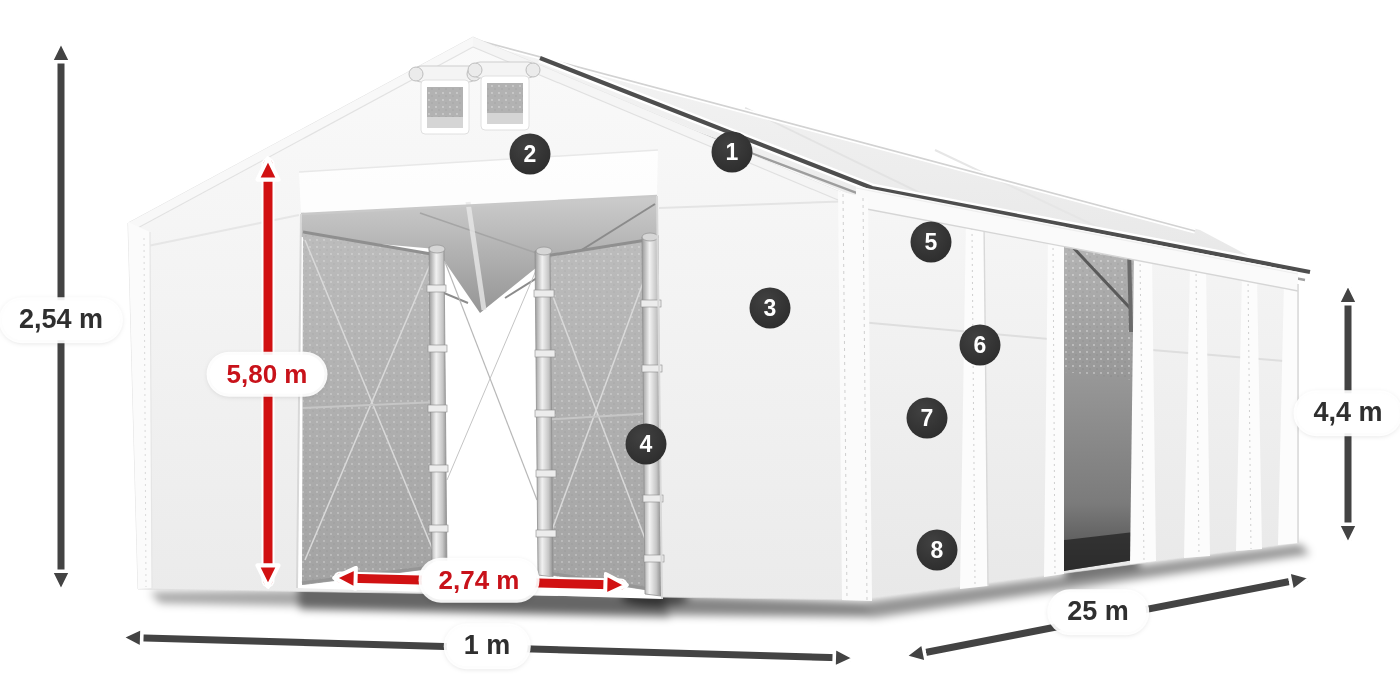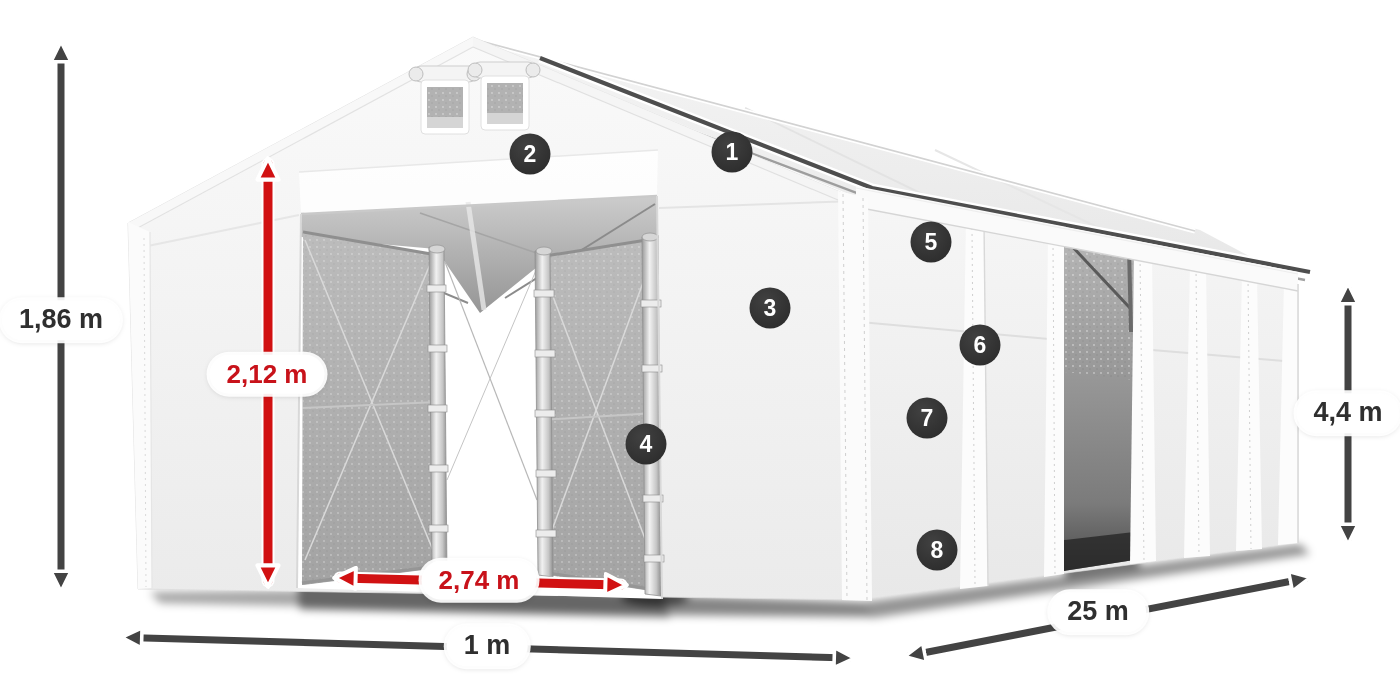--- a/index.html
+++ b/index.html
@@ -259,22 +259,22 @@
       <line x1="1348" y1="289" x2="1348" y2="539" stroke="#434343" stroke-width="7" marker-start="url(#mDark)" marker-end="url(#mDark)"></line>
 
       <line x1="268" y1="164" x2="268" y2="581" stroke="#ffffff" stroke-width="13"></line>
       <line x1="268" y1="164" x2="268" y2="581" stroke="#d11112" stroke-width="9" marker-start="url(#mRed)" marker-end="url(#mRed)"></line>
 
       <line x1="340" y1="578" x2="621" y2="585" stroke="#ffffff" stroke-width="13"></line>
       <line x1="340" y1="578" x2="621" y2="585" stroke="#d11112" stroke-width="9" marker-start="url(#mRed)" marker-end="url(#mRed)"></line>
     </g>
   </svg>
 
-  <div class="dim" style="left:61px;top:320px">1,86 m</div>
-  <div class="dim red" style="left:267px;top:374px">2,12 m</div>
+  <div class="dim" style="left:61px;top:320px">2,54 m</div>
+  <div class="dim red" style="left:267px;top:374px">5,80 m</div>
   <div class="dim red" style="left:479px;top:580px">2,74 m</div>
   <div class="dim" style="left:487px;top:646px">1 m</div>
   <div class="dim" style="left:1098px;top:612px">25 m</div>
   <div class="dim" style="left:1348px;top:413px">4,4 m</div>
 
   <div class="marker" style="left:732px;top:152px">1</div>
   <div class="marker" style="left:530px;top:154px">2</div>
   <div class="marker" style="left:770px;top:308px">3</div>
   <div class="marker" style="left:646px;top:444px">4</div>
   <div class="marker" style="left:931px;top:242px">5</div>

